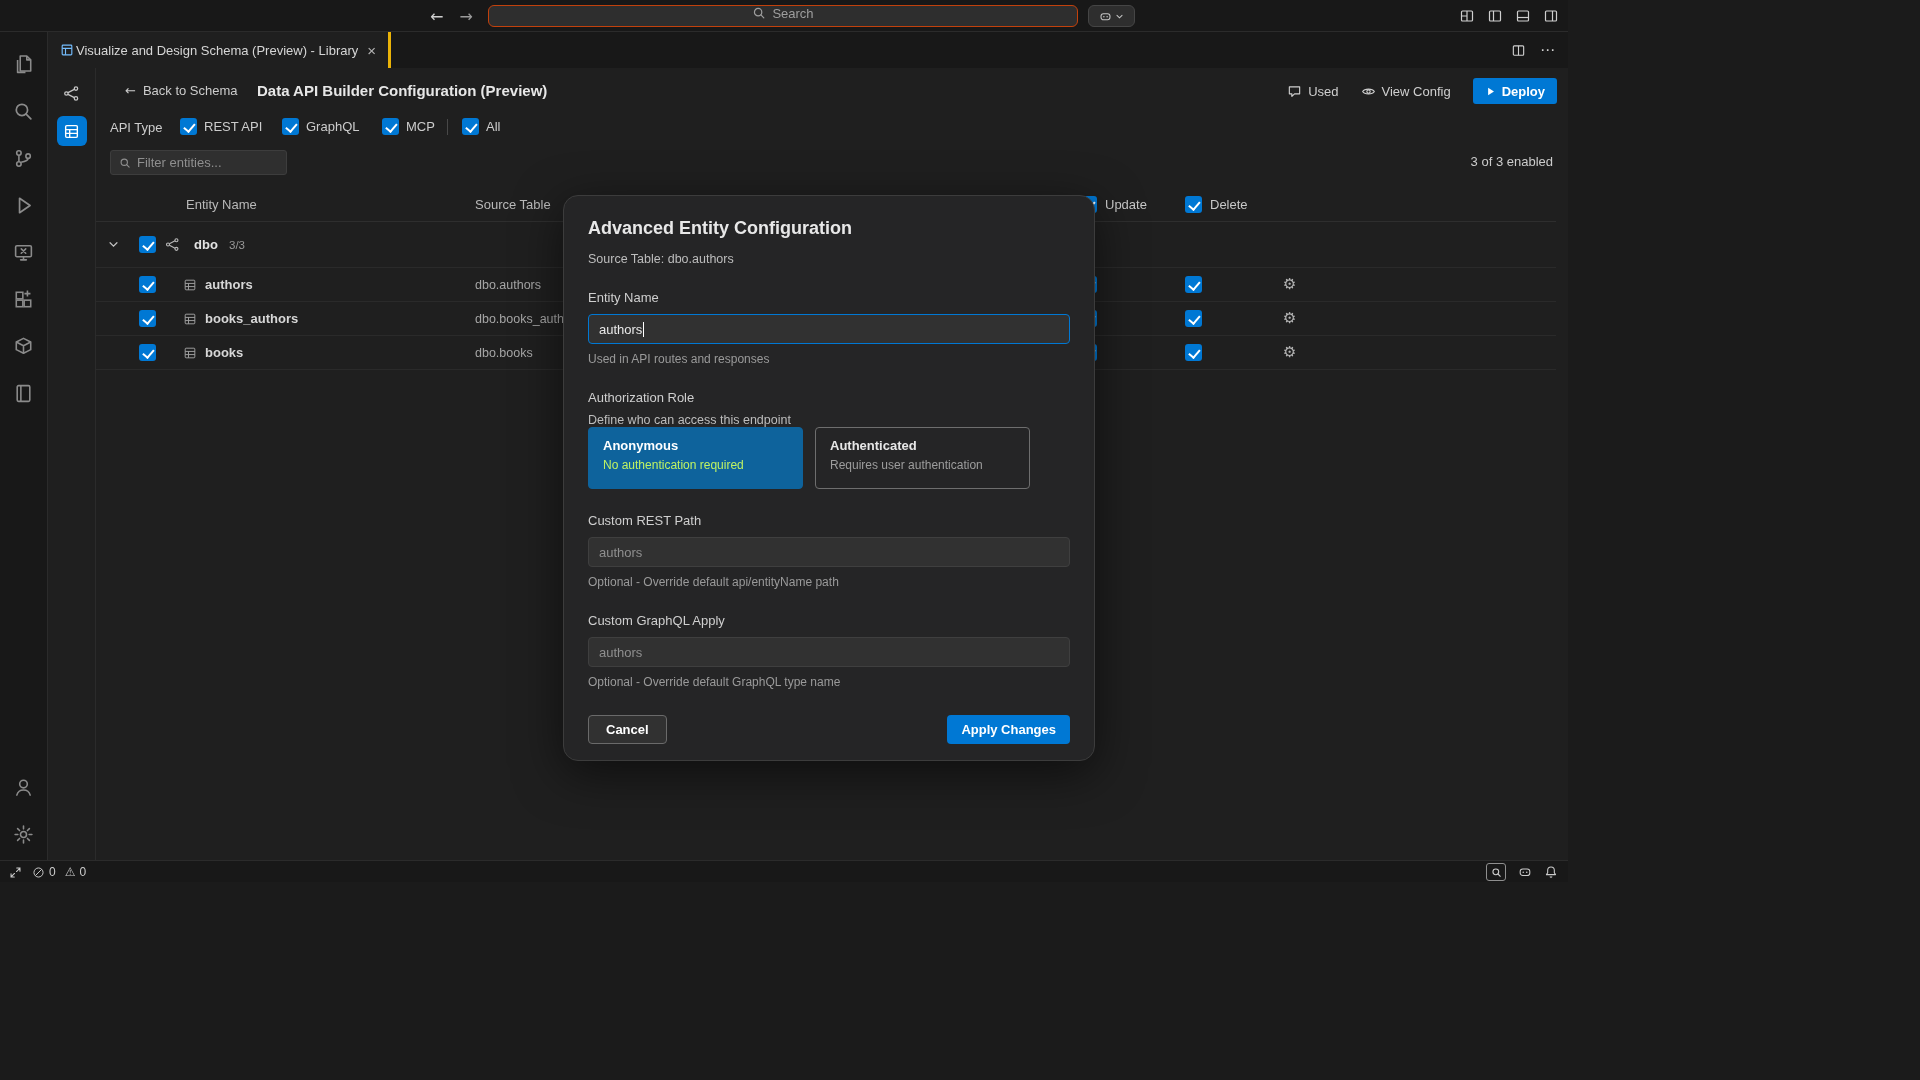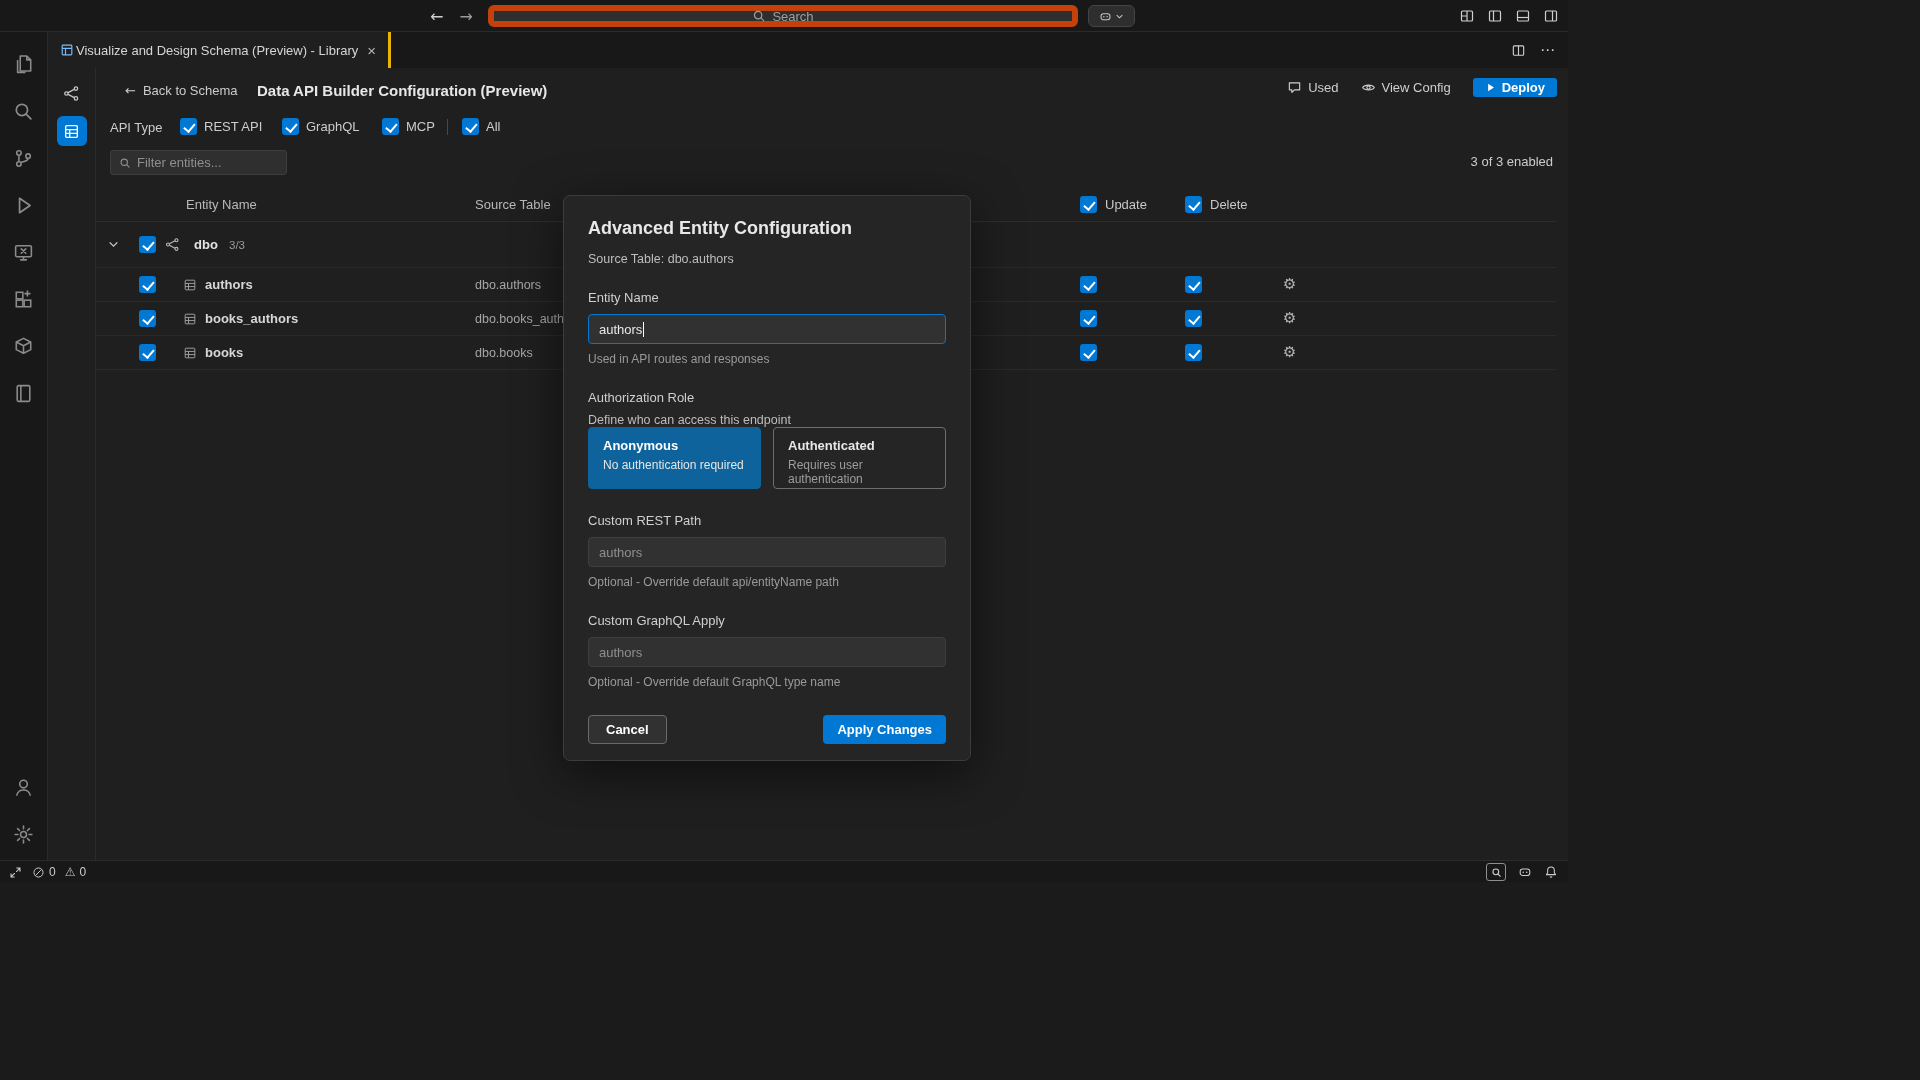--- a/index.html
+++ b/index.html
@@ -7,21 +7,21 @@
   body{background:#1b1b1b;font-family:"Liberation Sans",sans-serif;font-size:13px;color:#cccccc;position:relative}
   svg{display:block}
   .uni{font-family:"DejaVu Sans",sans-serif}
 
   .window{position:absolute;left:0;top:0;width:1568px;height:882px;background:#1f1f1f}
 
   
   .titlebar{position:absolute;left:0;top:0;width:1568px;height:32px;background:#181818;border-bottom:1px solid #2b2b2b}
   .nav-arrows{position:absolute;left:430px;top:0;height:32px;display:flex;align-items:center;gap:16px;font-size:16px;color:#cfcfcf}
   .nav-arrows .fwd{color:#9a9a9a}
-  .search-box{position:absolute;left:488px;top:5px;width:590px;height:22px;background:#2e2e2e;border:6px solid #c2410c;border-radius:6px;display:flex;align-items:center;justify-content:center;gap:6px;color:#9e9e9e}
+  .search-box{position:absolute;left:488px;top:5px;width:590px;height:22px;background:#2e2e2e;border:1px solid #c2410c;border-radius:6px;display:flex;align-items:flex-start;justify-content:center;gap:6px;color:#9e9e9e}
   .copilot-box{position:absolute;left:1088px;top:5px;width:47px;height:22px;background:#2e2e2e;border:1px solid #454545;border-radius:6px;display:flex;align-items:center;justify-content:center;gap:3px;color:#c5c5c5}
   .tb-icons{position:absolute;right:9px;top:0;height:32px;display:flex;align-items:center;gap:12px;color:#cfcfcf}
 
   
   .tabbar{position:absolute;left:48px;top:32px;width:1520px;height:36px;background:#181818;display:flex}
   .tab{width:343px;height:36px;background:#1f1f1f;display:flex;align-items:center;padding:0 12px;gap:2px;color:#d6d6d6;border-right:3px solid #eab308}
   .tab-label{white-space:nowrap;overflow:hidden;text-overflow:ellipsis}
   .tab-close{margin-left:auto;font-size:15px;color:#b4b4b4;line-height:1}
   .editor-actions{position:absolute;right:12px;top:0;height:36px;display:flex;align-items:center;gap:14px;color:#cfcfcf}
   .more-dots{font-size:15px;letter-spacing:1px;color:#cfcfcf}
@@ -36,21 +36,21 @@
   .strip-item{width:30px;height:30px;border-radius:6px;display:flex;align-items:center;justify-content:center;color:#c5c5c5}
   .strip-item.active{background:#0078d4;color:#ffffff}
 
   
   .main{position:absolute;left:96px;top:68px;width:1472px;height:792px;background:#1f1f1f}
   .page-header{position:absolute;left:0;top:8px;width:100%;height:34px}
   .back-link{position:absolute;left:29px;top:7px;display:flex;align-items:center;gap:7px;color:#cccccc}
   .page-title{position:absolute;left:161px;top:6px;font-size:15px;font-weight:700;color:#e7e7e7}
   .header-actions{position:absolute;right:11px;top:2px;display:flex;align-items:center;gap:22px}
   .h-action{display:flex;align-items:center;gap:6px;color:#cfcfcf}
-  .deploy-btn{height:19px;padding:0 12px;background:#0078d4;border-radius:3px;display:flex;align-items:center;gap:6px;color:#ffffff;font-weight:600}
+  .deploy-btn{height:26px;padding:0 12px;background:#0078d4;border-radius:3px;display:flex;align-items:center;gap:6px;color:#ffffff;font-weight:600}
 
   .filter-row{position:absolute;left:0;top:47px;width:100%;height:26px}
   .filter-row .lbl{position:absolute;top:5px;color:#cccccc}
   .cb{width:17px;height:17px;background:#0078d4;border-radius:3px;position:relative;flex:none;display:inline-block}
   .cb::after{content:"";position:absolute;left:5.5px;top:2.5px;width:4.5px;height:9px;border:solid #fff;border-width:0 2px 2px 0;transform:rotate(40deg)}
   .cb-pair{position:absolute;top:3px;display:flex;align-items:center;gap:7px;color:#cccccc}
   .v-div{position:absolute;top:4px;width:1px;height:16px;background:#484848}
 
   .toolbar-row{position:absolute;left:0;top:82px;width:100%;height:28px}
   .filter-input-wrap{position:absolute;left:14px;top:0;width:177px;height:25px;background:#2f2f2f;border:1px solid #3d3d3d;border-radius:3px;display:flex;align-items:center;gap:6px;padding:0 8px;color:#8f8f8f}
@@ -74,36 +74,36 @@
   .g-count{position:absolute;left:133px;top:17px;font-size:11.5px;color:#9a9a9a}
   .e-icon{position:absolute;left:87px;top:10px;color:#a0a0a0}
   .e-name{position:absolute;left:109px;top:9px;color:#d7d7d7;font-weight:600}
   .e-source{position:absolute;left:379px;top:10px;font-size:12.5px;color:#a6a6a6}
   .upd-cb{position:absolute;left:984px}
   .del-cb{position:absolute;left:1089px}
   .erow .upd-cb,.erow .del-cb{top:8px}
   .gear{position:absolute;left:1187px;top:7px;font-size:15px;color:#b5b5b5;line-height:1.3}
 
   
-  .modal{position:absolute;left:563px;top:195px;width:408px;height:566px;background:#252526;border:1px solid #3c3c3c;border-radius:7px;box-shadow:0 12px 48px rgba(0,0,0,.55);padding:22px 24px}
+  .modal{position:absolute;left:563px;top:195px;width:532px;height:566px;background:#252526;border:1px solid #3c3c3c;border-radius:15px;box-shadow:0 12px 48px rgba(0,0,0,.55);padding:22px 24px}
   .m-title{font-size:18px;font-weight:700;color:#e8e8e8}
   .m-source{margin-top:13px;font-size:12.5px;color:#bdbdbd}
   .m-label{margin-top:24px;color:#cfcfcf}
   .m-input{margin-top:9px;height:30px;border-radius:4px;background:#313131;border:1px solid #3f3f3f;display:flex;align-items:center;padding:0 10px;color:#8f8f8f}
   .m-input.focused{border-color:#0078d4;color:#e8e8e8}
   .caret{display:inline-block;width:1px;height:15px;background:#ffffff;margin-left:1px;vertical-align:-3px}
   .m-hint{margin-top:8px;font-size:12px;color:#9a9a9a}
   .m-sub{margin-top:8px;font-size:12.5px;color:#bdbdbd}
   .role-cards{display:flex;gap:12px}
   .role-card{width:215px;height:62px;border-radius:4px;padding:10px 14px;border:1px solid #6e6e6e;background:transparent}
   .role-card.selected{background:#0e639c;border-color:#0e639c}
   .role-title{font-weight:700;color:#e7e7e7}
   .role-card.selected .role-title{color:#ffffff}
   .role-desc{margin-top:5px;font-size:12px;color:#9d9d9d}
-  .role-card.selected .role-desc{color:#e5e5e5}
+  .role-card.selected .role-desc{color:#bef264}
   .m-buttons{margin-top:26px;display:flex;justify-content:space-between;gap:10px}
   .btn-cancel{height:29px;padding:0 17px;background:#313131;border:1px solid #6a6a6a;border-radius:4px;color:#ffffff;font-weight:600;display:flex;align-items:center}
   .btn-apply{height:29px;padding:0 14px;background:#0078d4;border-radius:4px;color:#ffffff;font-weight:700;display:flex;align-items:center}
 
   
   .statusbar{position:absolute;left:0;top:860px;width:1568px;height:22px;background:#181818;border-top:1px solid #2b2b2b;font-size:12px;color:#cccccc}
   .sb-left{position:absolute;left:9px;top:0;height:22px;display:flex;align-items:center;gap:10px}
   .sb-prob{display:flex;align-items:center;gap:4px}
   .sb-right{position:absolute;right:10px;top:0;height:22px;display:flex;align-items:center;gap:12px}
   .zoom-box{width:20px;height:18px;border:1px solid #8f8f8f;border-radius:3px;display:flex;align-items:center;justify-content:center}

